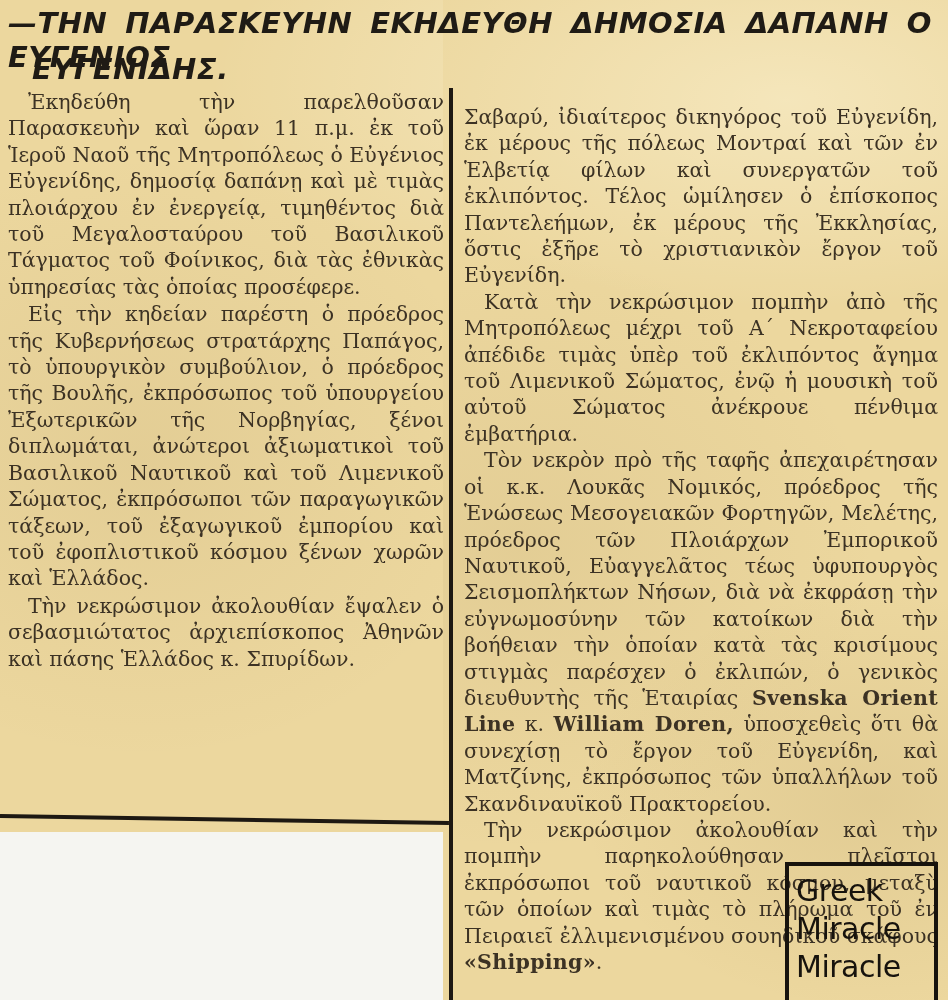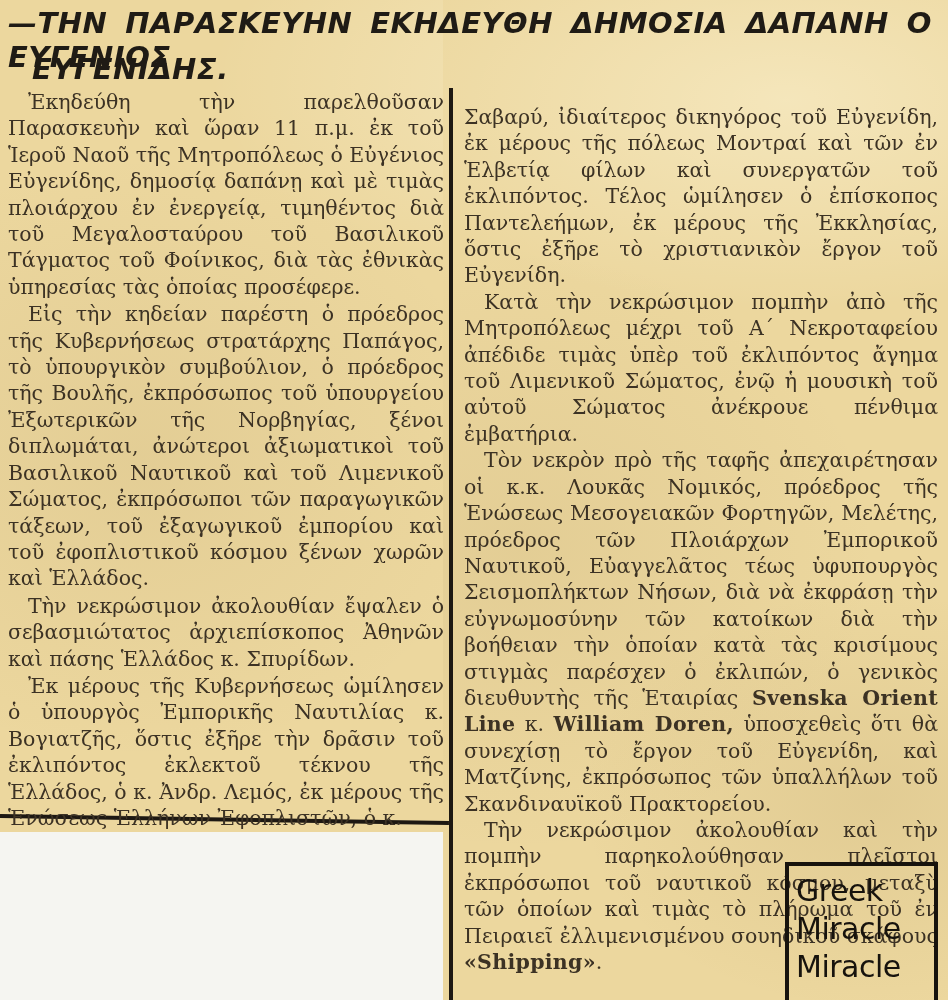--- a/index.html
+++ b/index.html
@@ -93,21 +93,20 @@
 
   <div class="headline">
     <div class="l1">—ΤΗΝ ΠΑΡΑΣΚΕΥΗΝ ΕΚΗΔΕΥΘΗ ΔΗΜΟΣΙΑ ΔΑΠΑΝΗ Ο ΕΥΓΕΝΙΟΣ</div>
     <div class="l2">ΕΥΓΕΝΙΔΗΣ.</div>
   </div>
 
   <div class="col col-left">
       <p><span>Ἐκηδεύθη τὴν παρελθοῦσαν Παρασκευὴν καὶ ὥραν 11 π.μ. ἐκ τοῦ Ἱεροῦ Ναοῦ τῆς Μητροπόλεως ὁ Εὐγένιος Εὐγενίδης, δημοσίᾳ δαπάνῃ καὶ μὲ τιμὰς πλοιάρχου ἐν ἐνεργείᾳ, τιμηθέντος διὰ τοῦ Μεγαλοσταύρου τοῦ Βασιλικοῦ Τάγματος τοῦ Φοίνικος, διὰ τὰς ἐθνικὰς ὑπηρεσίας τὰς ὁποίας προσέφερε.</span></p>
       <p><span>Εἰς τὴν κηδείαν παρέστη ὁ πρόεδρος τῆς Κυβερνήσεως στρατάρχης Παπάγος, τὸ ὑπουργικὸν συμβούλιον, ὁ πρόεδρος τῆς Βουλῆς, ἐκπρόσωπος τοῦ ὑπουργείου Ἐξωτερικῶν τῆς Νορβηγίας, ξένοι διπλωμάται, ἀνώτεροι ἀξιωματικοὶ τοῦ Βασιλικοῦ Ναυτικοῦ καὶ τοῦ Λιμενικοῦ Σώματος, ἐκπρόσωποι τῶν παραγωγικῶν τάξεων, τοῦ ἐξαγωγικοῦ ἐμπορίου καὶ τοῦ ἐφοπλιστικοῦ κόσμου ξένων χωρῶν καὶ Ἑλλάδος.</span></p>
       <p><span>Τὴν νεκρώσιμον ἀκολουθίαν ἔψαλεν ὁ σεβασμιώτατος ἀρχιεπίσκοπος Ἀθηνῶν καὶ πάσης Ἑλλάδος κ. Σπυρίδων.</span></p>
-      <p><span>Ἐκ μέρους τῆς Κυβερνήσεως ὡμίλησεν ὁ ὑπουργὸς Ἐμπορικῆς Ναυτιλίας κ. Βογιατζῆς, ὅστις ἐξῆρε τὴν δρᾶσιν τοῦ ἐκλιπόντος ἐκλεκτοῦ τέκνου τῆς Ἑλλάδος, ὁ κ. Ἀνδρ. Λεμός, ἐκ μέρους τῆς Ἑνώσεως Ἑλλήνων Ἐφοπλιστῶν, ὁ κ.</span></p>
     </div>
   <div class="col col-right">
       <p><span>Σαβαρύ, ἰδιαίτερος δικηγόρος τοῦ Εὐγενίδη, ἐκ μέρους τῆς πόλεως Μοντραί καὶ τῶν ἐν Ἑλβετίᾳ φίλων καὶ συνεργατῶν τοῦ ἐκλιπόντος. Τέλος ὡμίλησεν ὁ ἐπίσκοπος Παντελεήμων, ἐκ μέρους τῆς Ἐκκλησίας, ὅστις ἐξῆρε τὸ χριστιανικὸν ἔργον τοῦ Εὐγενίδη.</span></p>
       <p><span>Κατὰ τὴν νεκρώσιμον πομπὴν ἀπὸ τῆς Μητροπόλεως μέχρι τοῦ Α΄ Νεκροταφείου ἀπέδιδε τιμὰς ὑπὲρ τοῦ ἐκλιπόντος ἄγημα τοῦ Λιμενικοῦ Σώματος, ἐνῷ ἡ μουσικὴ τοῦ αὐτοῦ Σώματος ἀνέκρουε πένθιμα ἐμβατήρια.</span></p>
       <p><span>Τὸν νεκρὸν πρὸ τῆς ταφῆς ἀπεχαιρέτησαν οἱ κ.κ. Λουκᾶς Νομικός, πρόεδρος τῆς Ἑνώσεως Μεσογειακῶν Φορτηγῶν, Μελέτης, πρόεδρος τῶν Πλοιάρχων Ἐμπορικοῦ Ναυτικοῦ, Εὐαγγελᾶτος τέως ὑφυπουργὸς Σεισμοπλήκτων Νήσων, διὰ νὰ ἐκφράσῃ τὴν εὐγνωμοσύνην τῶν κατοίκων διὰ τὴν βοήθειαν τὴν ὁποίαν κατὰ τὰς κρισίμους στιγμὰς παρέσχεν ὁ ἐκλιπών, ὁ γενικὸς διευθυντὴς τῆς Ἑταιρίας </span><span class="bold-latin">Svenska Orient Line</span><span> κ. </span><span class="bold-latin">William Doren,</span><span> ὑποσχεθεὶς ὅτι θὰ συνεχίσῃ τὸ ἔργον τοῦ Εὐγενίδη, καὶ Ματζίνης, ἐκπρόσωπος τῶν ὑπαλλήλων τοῦ Σκανδιναυϊκοῦ Πρακτορείου.</span></p>
       <p><span>Τὴν νεκρώσιμον ἀκολουθίαν καὶ τὴν πομπὴν παρηκολούθησαν πλεῖστοι ἐκπρόσωποι τοῦ ναυτικοῦ κόσμου, μεταξὺ τῶν ὁποίων καὶ τιμὰς τὸ πλήρωμα τοῦ ἐν Πειραιεῖ ἐλλιμενισμένου σουηδικοῦ σκάφους </span><span class="bold-latin">«Shipping»</span><span>.</span></p>
     </div>
 
   <div class="watermark">
     <div>Greek</div>

